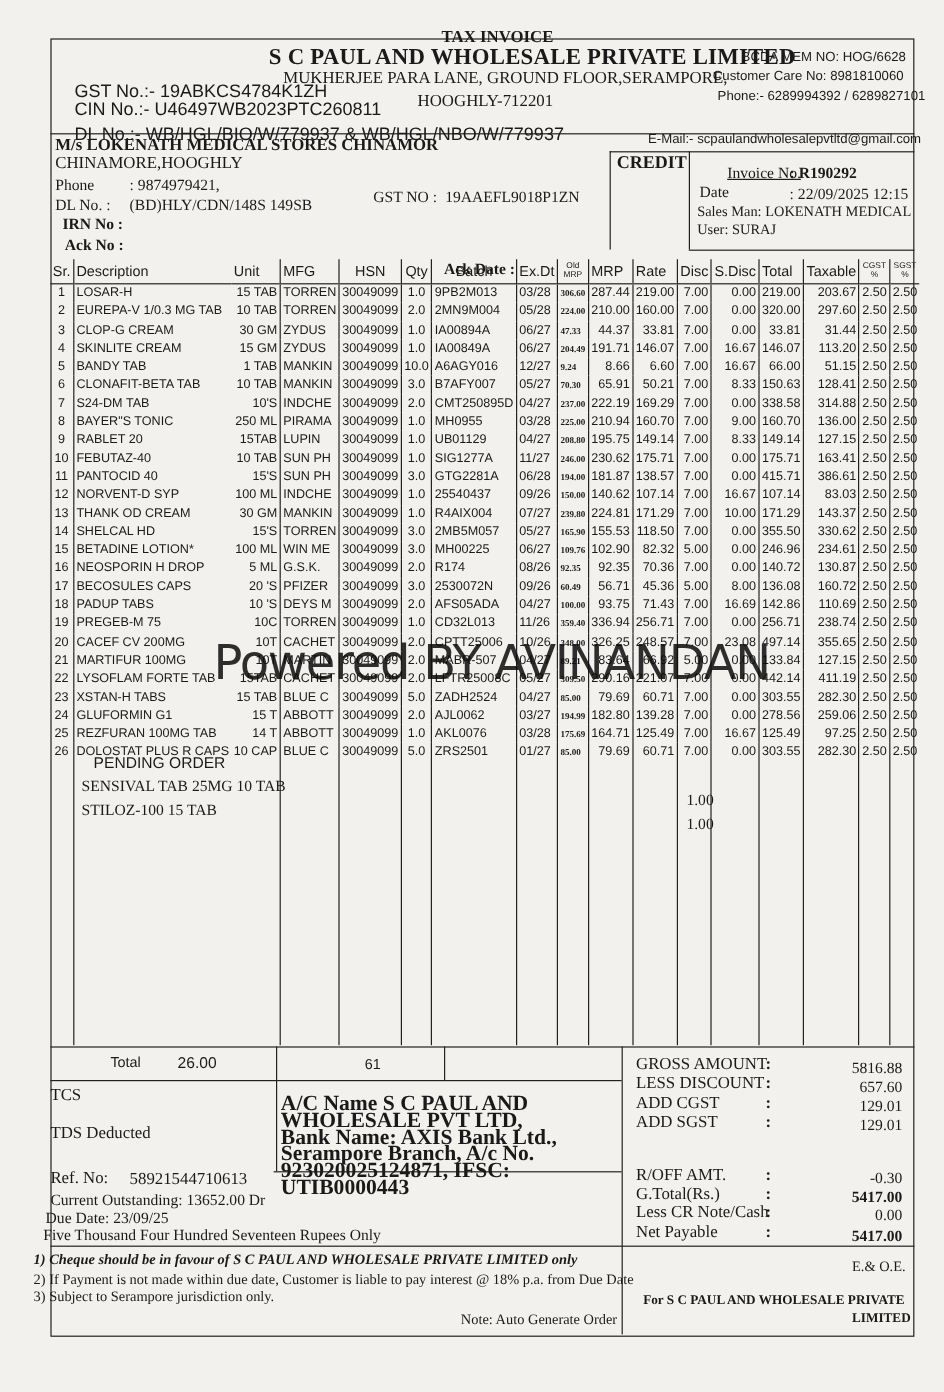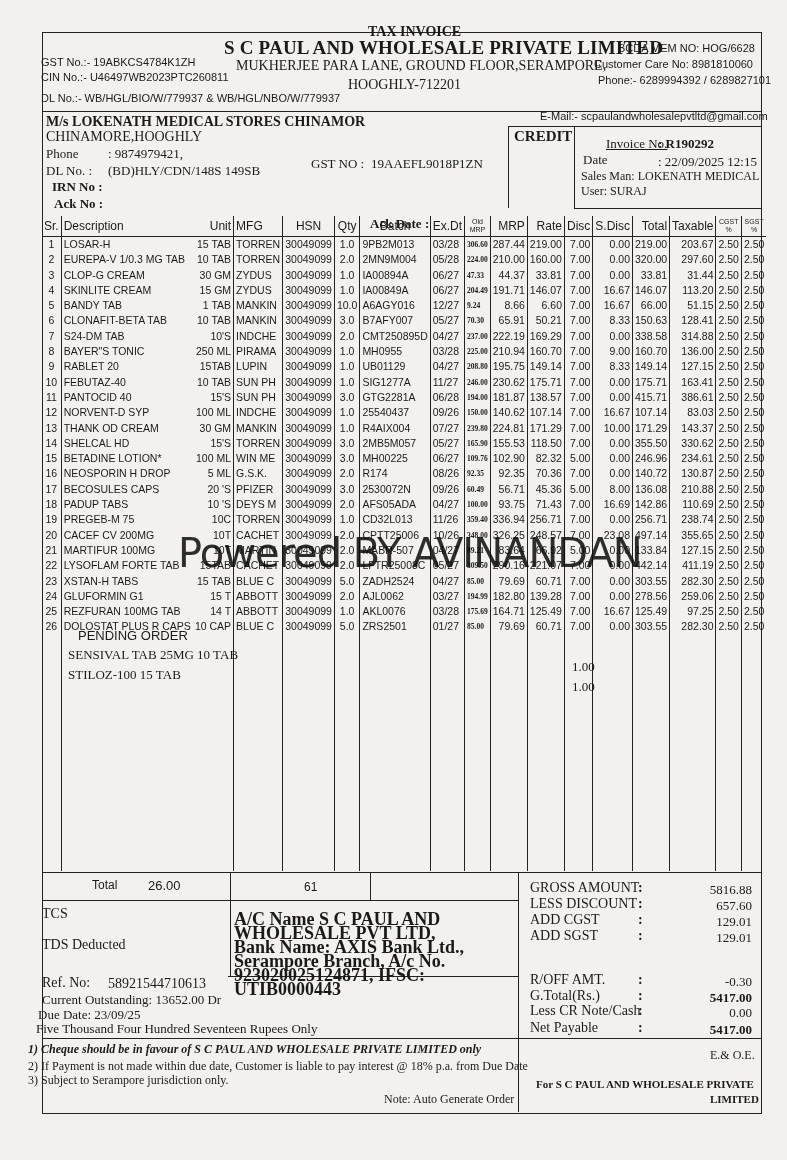--- a/index.html
+++ b/index.html
@@ -11,29 +11,29 @@
   .serif { font-family: "Liberation Serif", serif; }
   .abs { position: absolute; white-space: nowrap; }
   .box { position: absolute; border: 1.2px solid #222; }
   .hline { position: absolute; height: 0; border-top: 1.2px solid #222; }
   .vline { position: absolute; width: 0; border-left: 1.2px solid #222; }
 
   .title-tax { left: 330px; top: 2px; font-size: 14px; font-weight: bold; }
   .title-co { left: 186px; top: 15px; font-size: 19px; font-weight: bold; letter-spacing: 0.2px; }
   .addr1 { left: 198px; top: 36px; font-size: 14px; }
   .addr2 { left: 310px; top: 55px; font-size: 14px; }
-  .h-left { font-size: 11px; left: 3px; }
+  .h-left { font-size: 15px; left: 24px; margin-top: 12px; }
   .h-right { font-size: 11px; }
   .cust-name { left: 8px; top: 92px; font-size: 14px; font-weight: bold; }
   .cust-addr { left: 8px; top: 107px; font-size: 14px; }
   .small13 { font-size: 13px; }
 
   table.items { position: absolute; left: 4px; top: 194px; width: 720px; border-collapse: collapse; font-size: 10.5px; }
   table.items th { font-weight: normal; font-size: 12px; text-align: left; padding: 0 2px; height: 20px; vertical-align: middle; }
-  table.items th.num { text-align: right; }
+  table.items th.num { text-align: left; }
   table.items td { padding: 0 2px; height: 15.3px; line-height: 15.3px; white-space: nowrap; overflow: hidden; }
   table.items td.r { text-align: right; }
   table.items td.c { text-align: center; }
   table.items td.oldmrp { font-family: "Liberation Serif", serif; font-weight: bold; font-size: 7.5px; }
   table.items th.tiny { font-size: 7px; text-align: center; line-height: 8px; }
   table.items th, table.items td { border-left: 1.2px solid #222; }
   table.items th:first-child, table.items td:first-child { border-left: none; }
   table.items thead tr { border-bottom: 1.2px solid #222; }
 
   .pending { font-family: "Liberation Serif", serif; font-size: 13px; }
@@ -424,21 +424,21 @@
           <td>30049099</td>
           <td class="c">3.0</td>
           <td>2530072N</td>
           <td>09/26</td>
           <td class="oldmrp">60.49</td>
           <td class="r">56.71</td>
           <td class="r">45.36</td>
           <td class="r">5.00</td>
           <td class="r">8.00</td>
           <td class="r">136.08</td>
-          <td class="r">210.88</td>
+          <td class="r">160.72</td>
           <td class="r">2.50</td>
           <td class="r">2.50</td>
         </tr>
         <tr>
           <td class="c">18</td>
           <td>PADUP TABS</td>
           <td class="r" style="border-left: none;">10 'S</td>
           <td>DEYS M</td>
           <td>30049099</td>
           <td class="c">2.0</td>

